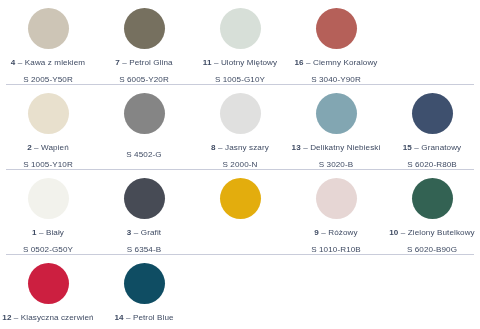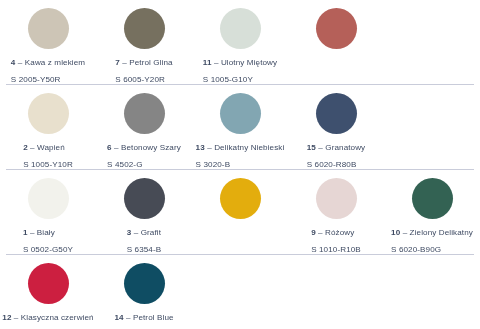--- a/index.html
+++ b/index.html
@@ -50,20 +50,21 @@
     box-sizing: border-box;
   }
   .swatch-dot {
     width: 41px;
     height: 41px;
     border-radius: 50%;
     display: block;
   }
   .swatch-caption {
     margin-top: 9px;
+    text-align: center;
     line-height: 1.25;
     white-space: nowrap;
   }
   .swatch-title {
     font-size: 8.1px;
     letter-spacing: 0.1px;
     white-space: nowrap;
   }
   .swatch-title .swatch-num {
     font-weight: bold;
@@ -102,35 +103,45 @@
       </div>
       <div class="swatch-cell">
         <span class="swatch-dot" style="background: rgb(215, 223, 216);"></span>
         <div class="swatch-caption">
           <div class="swatch-title"><span class="swatch-num">11</span> <span class="swatch-dash">–</span> <span class="swatch-name">Ulotny Miętowy</span></div>
           <div class="swatch-code">S 1005-G10Y</div>
         </div>
       </div>
       <div class="swatch-cell">
         <span class="swatch-dot" style="background: rgb(181, 96, 89);"></span>
+        <div class="swatch-caption">
+          <div class="swatch-title"><span class="swatch-num">16</span> <span class="swatch-dash">–</span> <span class="swatch-name">Ciemny Koralowy</span></div>
+          <div class="swatch-code">S 3040-Y90R</div>
+        </div>
       </div>
     </div>
     <div class="palette-row row-divider" style="--divider: #c9ccda;">
       <div class="swatch-cell">
         <span class="swatch-dot" style="background: rgb(232, 224, 205);"></span>
         <div class="swatch-caption">
           <div class="swatch-title"><span class="swatch-num">2</span> <span class="swatch-dash">–</span> <span class="swatch-name">Wapień</span></div>
           <div class="swatch-code">S 1005-Y10R</div>
         </div>
       </div>
       <div class="swatch-cell">
         <span class="swatch-dot" style="background: rgb(133, 133, 133);"></span>
         <div class="swatch-caption">
-          <div class="swatch-title"><span class="swatch-num">6</span> <span class="swatch-dash">–</span> <span class="swatch-name">Betonowy Szary</span></div>
           <div class="swatch-code">S 4502-G</div>
+        </div>
+      </div>
+      <div class="swatch-cell">
+        <span class="swatch-dot" style="background: rgb(224, 224, 223);"></span>
+        <div class="swatch-caption">
+          <div class="swatch-title"><span class="swatch-num">8</span> <span class="swatch-dash">–</span> <span class="swatch-name">Jasny szary</span></div>
+          <div class="swatch-code">S 2000-N</div>
         </div>
       </div>
       <div class="swatch-cell">
         <span class="swatch-dot" style="background: rgb(130, 166, 178);"></span>
         <div class="swatch-caption">
           <div class="swatch-title"><span class="swatch-num">13</span> <span class="swatch-dash">–</span> <span class="swatch-name">Delikatny Niebieski</span></div>
           <div class="swatch-code">S 3020-B</div>
         </div>
       </div>
       <div class="swatch-cell">
@@ -162,21 +173,21 @@
       <div class="swatch-cell">
         <span class="swatch-dot" style="background: rgb(230, 214, 212);"></span>
         <div class="swatch-caption">
           <div class="swatch-title"><span class="swatch-num">9</span> <span class="swatch-dash">–</span> <span class="swatch-name">Różowy</span></div>
           <div class="swatch-code">S 1010-R10B</div>
         </div>
       </div>
       <div class="swatch-cell">
         <span class="swatch-dot" style="background: rgb(51, 98, 83);"></span>
         <div class="swatch-caption">
-          <div class="swatch-title"><span class="swatch-num">10</span> <span class="swatch-dash">–</span> <span class="swatch-name">Zielony Delikatny</span></div>
+          <div class="swatch-title"><span class="swatch-num">10</span> <span class="swatch-dash">–</span> <span class="swatch-name">Zielony Butelkowy</span></div>
           <div class="swatch-code">S 6020-B90G</div>
         </div>
       </div>
     </div>
     <div class="palette-row">
       <div class="swatch-cell">
         <span class="swatch-dot" style="background: rgb(204, 31, 64);"></span>
         <div class="swatch-caption">
           <div class="swatch-title"><span class="swatch-num">12</span> <span class="swatch-dash">–</span> <span class="swatch-name">Klasyczna czerwień</span></div>
           <div class="swatch-code">S 1080-R</div>

